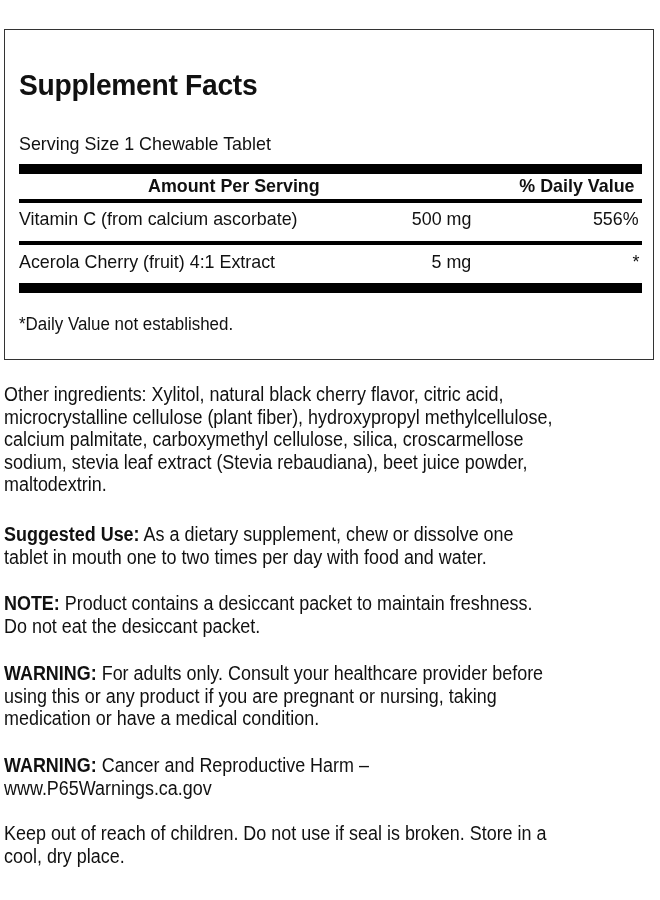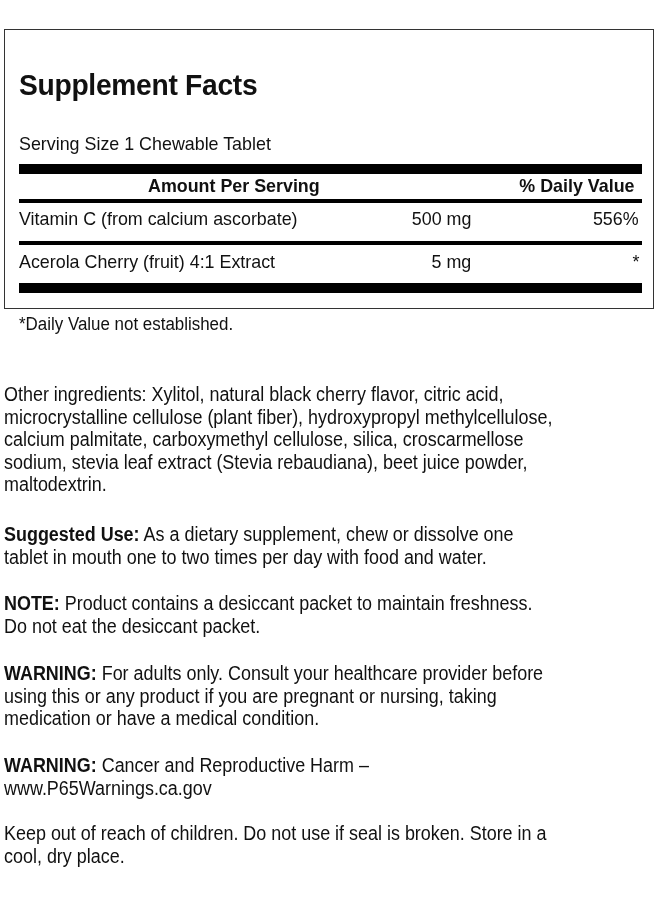--- a/index.html
+++ b/index.html
@@ -1,21 +1,21 @@
 <!DOCTYPE html>
 <html><head>
   <meta charset="utf-8">
   <style>
     html, body { margin: 0; padding: 0; background: #ffffff; }
     body {
       width: 660px; height: 900px; position: relative; overflow: hidden;
       font-family: "Liberation Sans", sans-serif; color: #111111;
     }
     .facts-box {
-      position: absolute; left: 4px; top: 29px; width: 650px; height: 280px;
+      position: absolute; left: 4px; top: 29px; width: 650px; height: 331px;
       border: 1.5px solid #333333; box-sizing: border-box;
     }
     .title {
       position: absolute; left: 14px; top: 38px;
       font-size: 30px; font-weight: bold; letter-spacing: -0.3px;
       transform: scaleX(0.94); transform-origin: left;
     }
     .serving {
       position: absolute; left: 14px; top: 103px; font-size: 19px;
       transform: scaleX(0.94); transform-origin: left;

